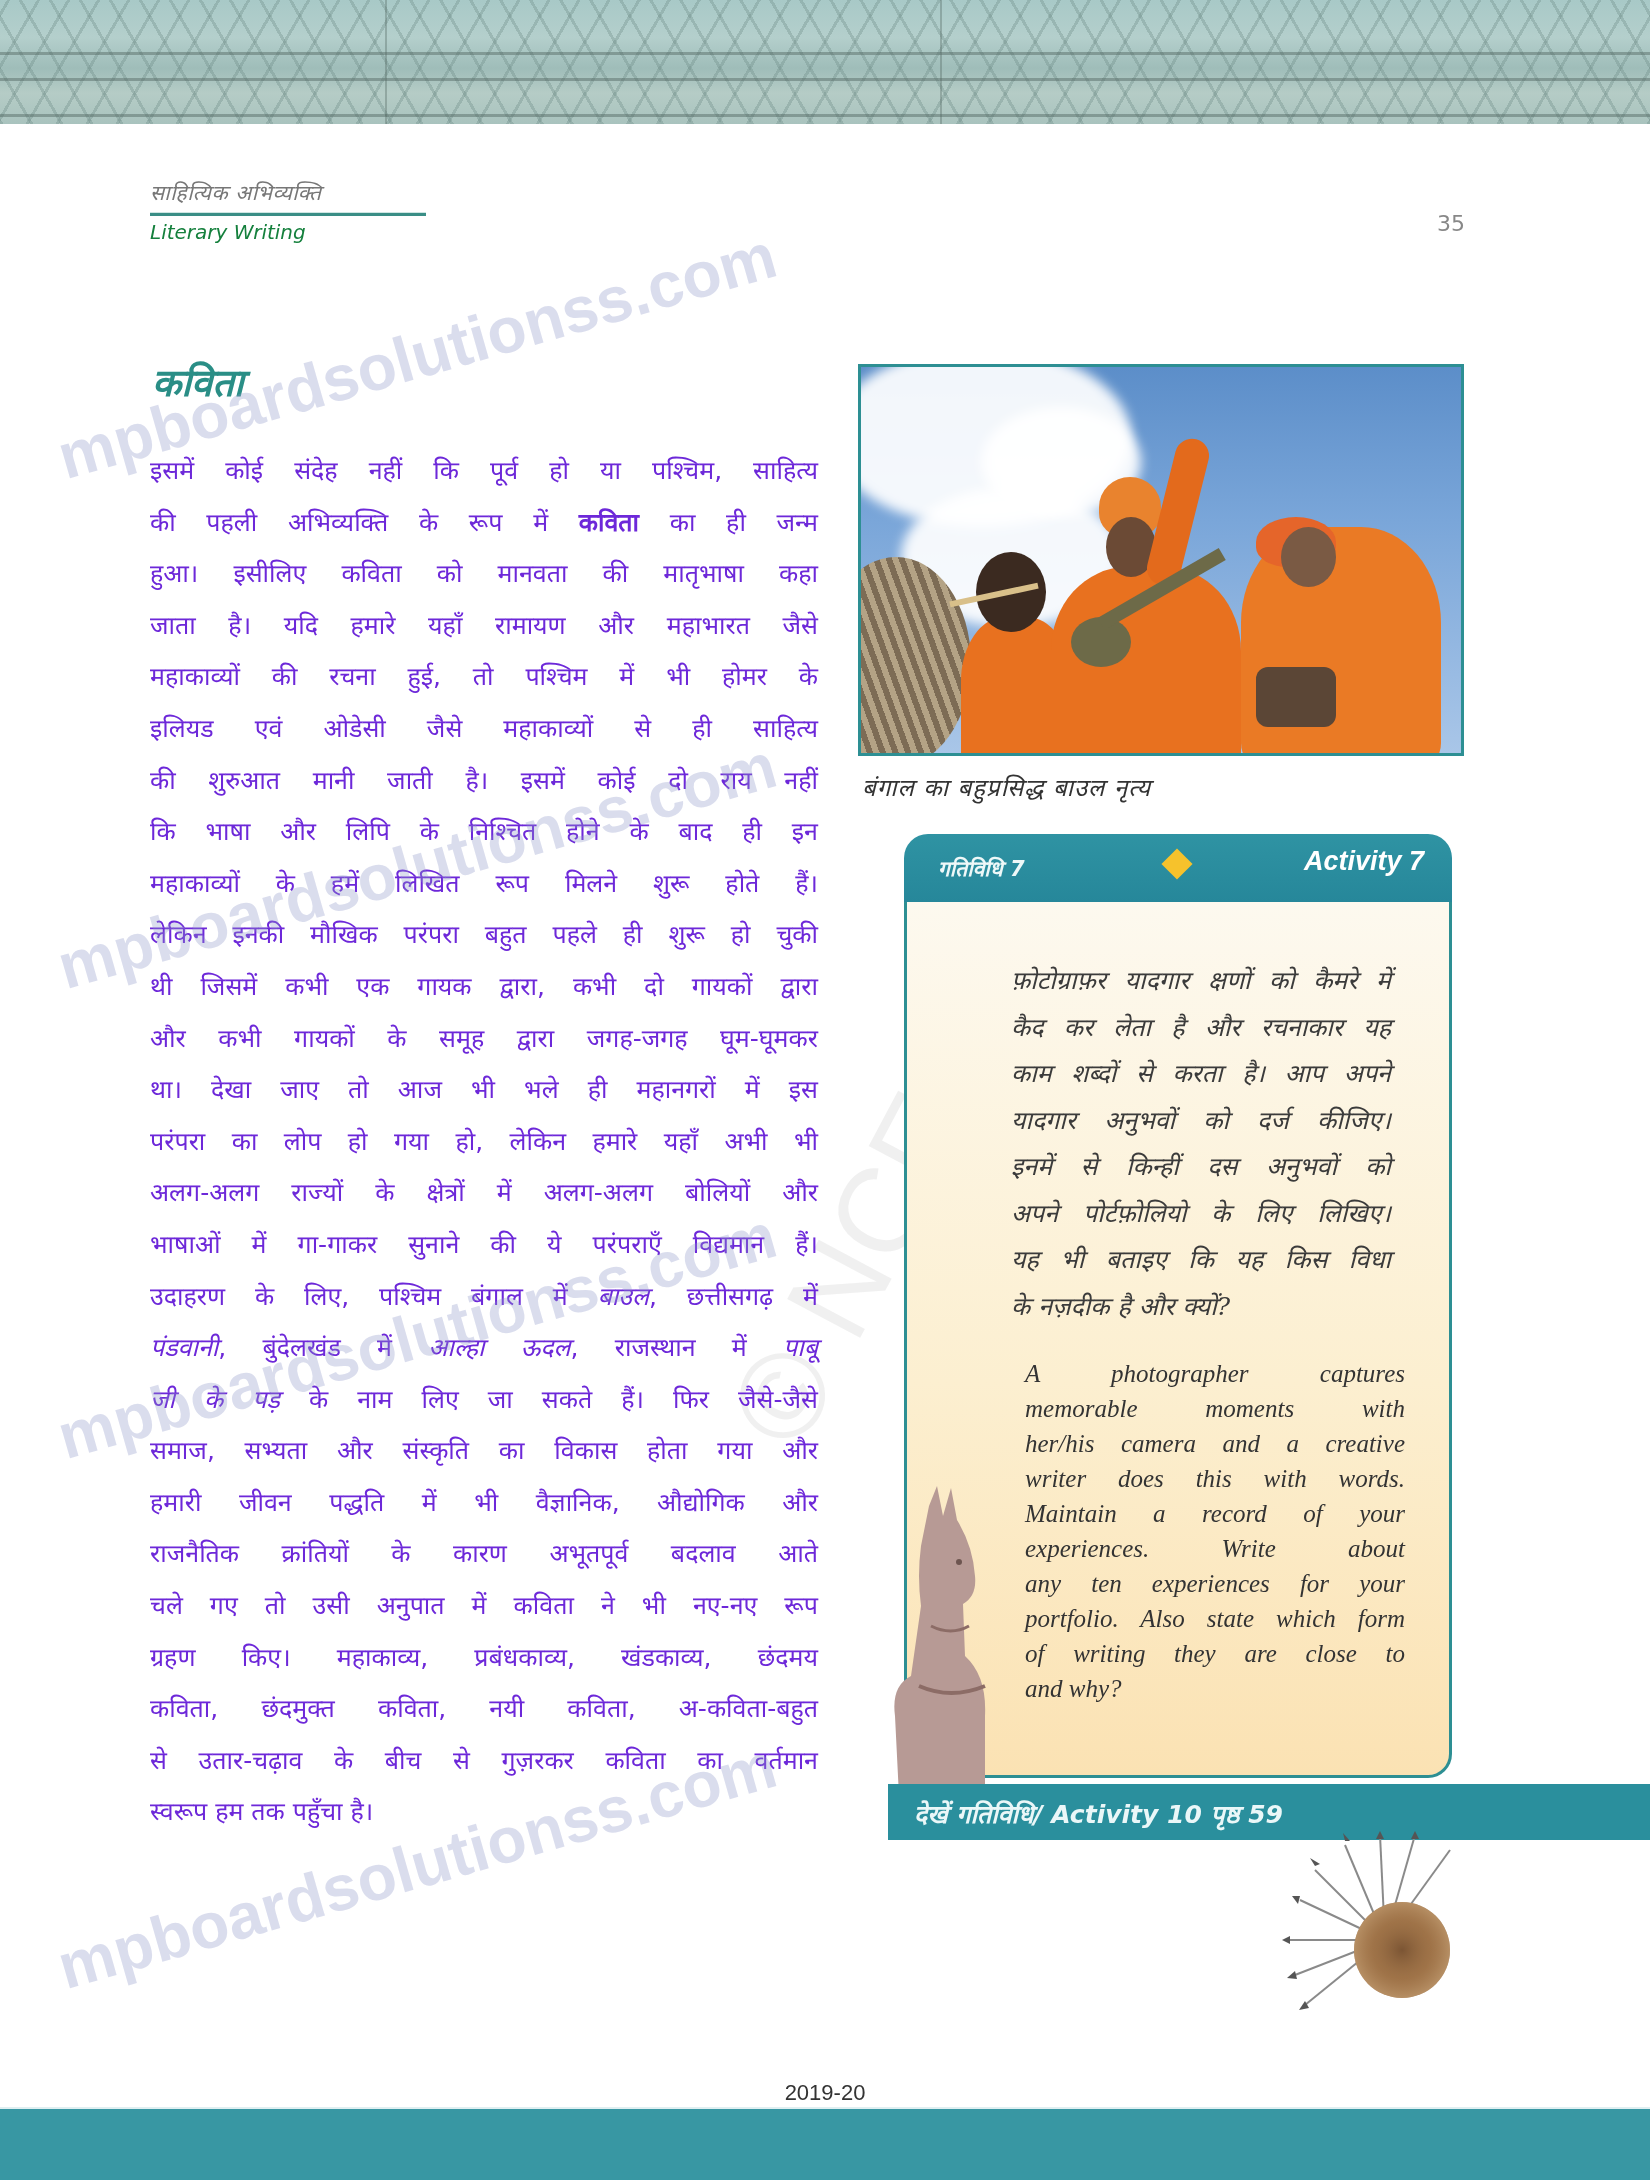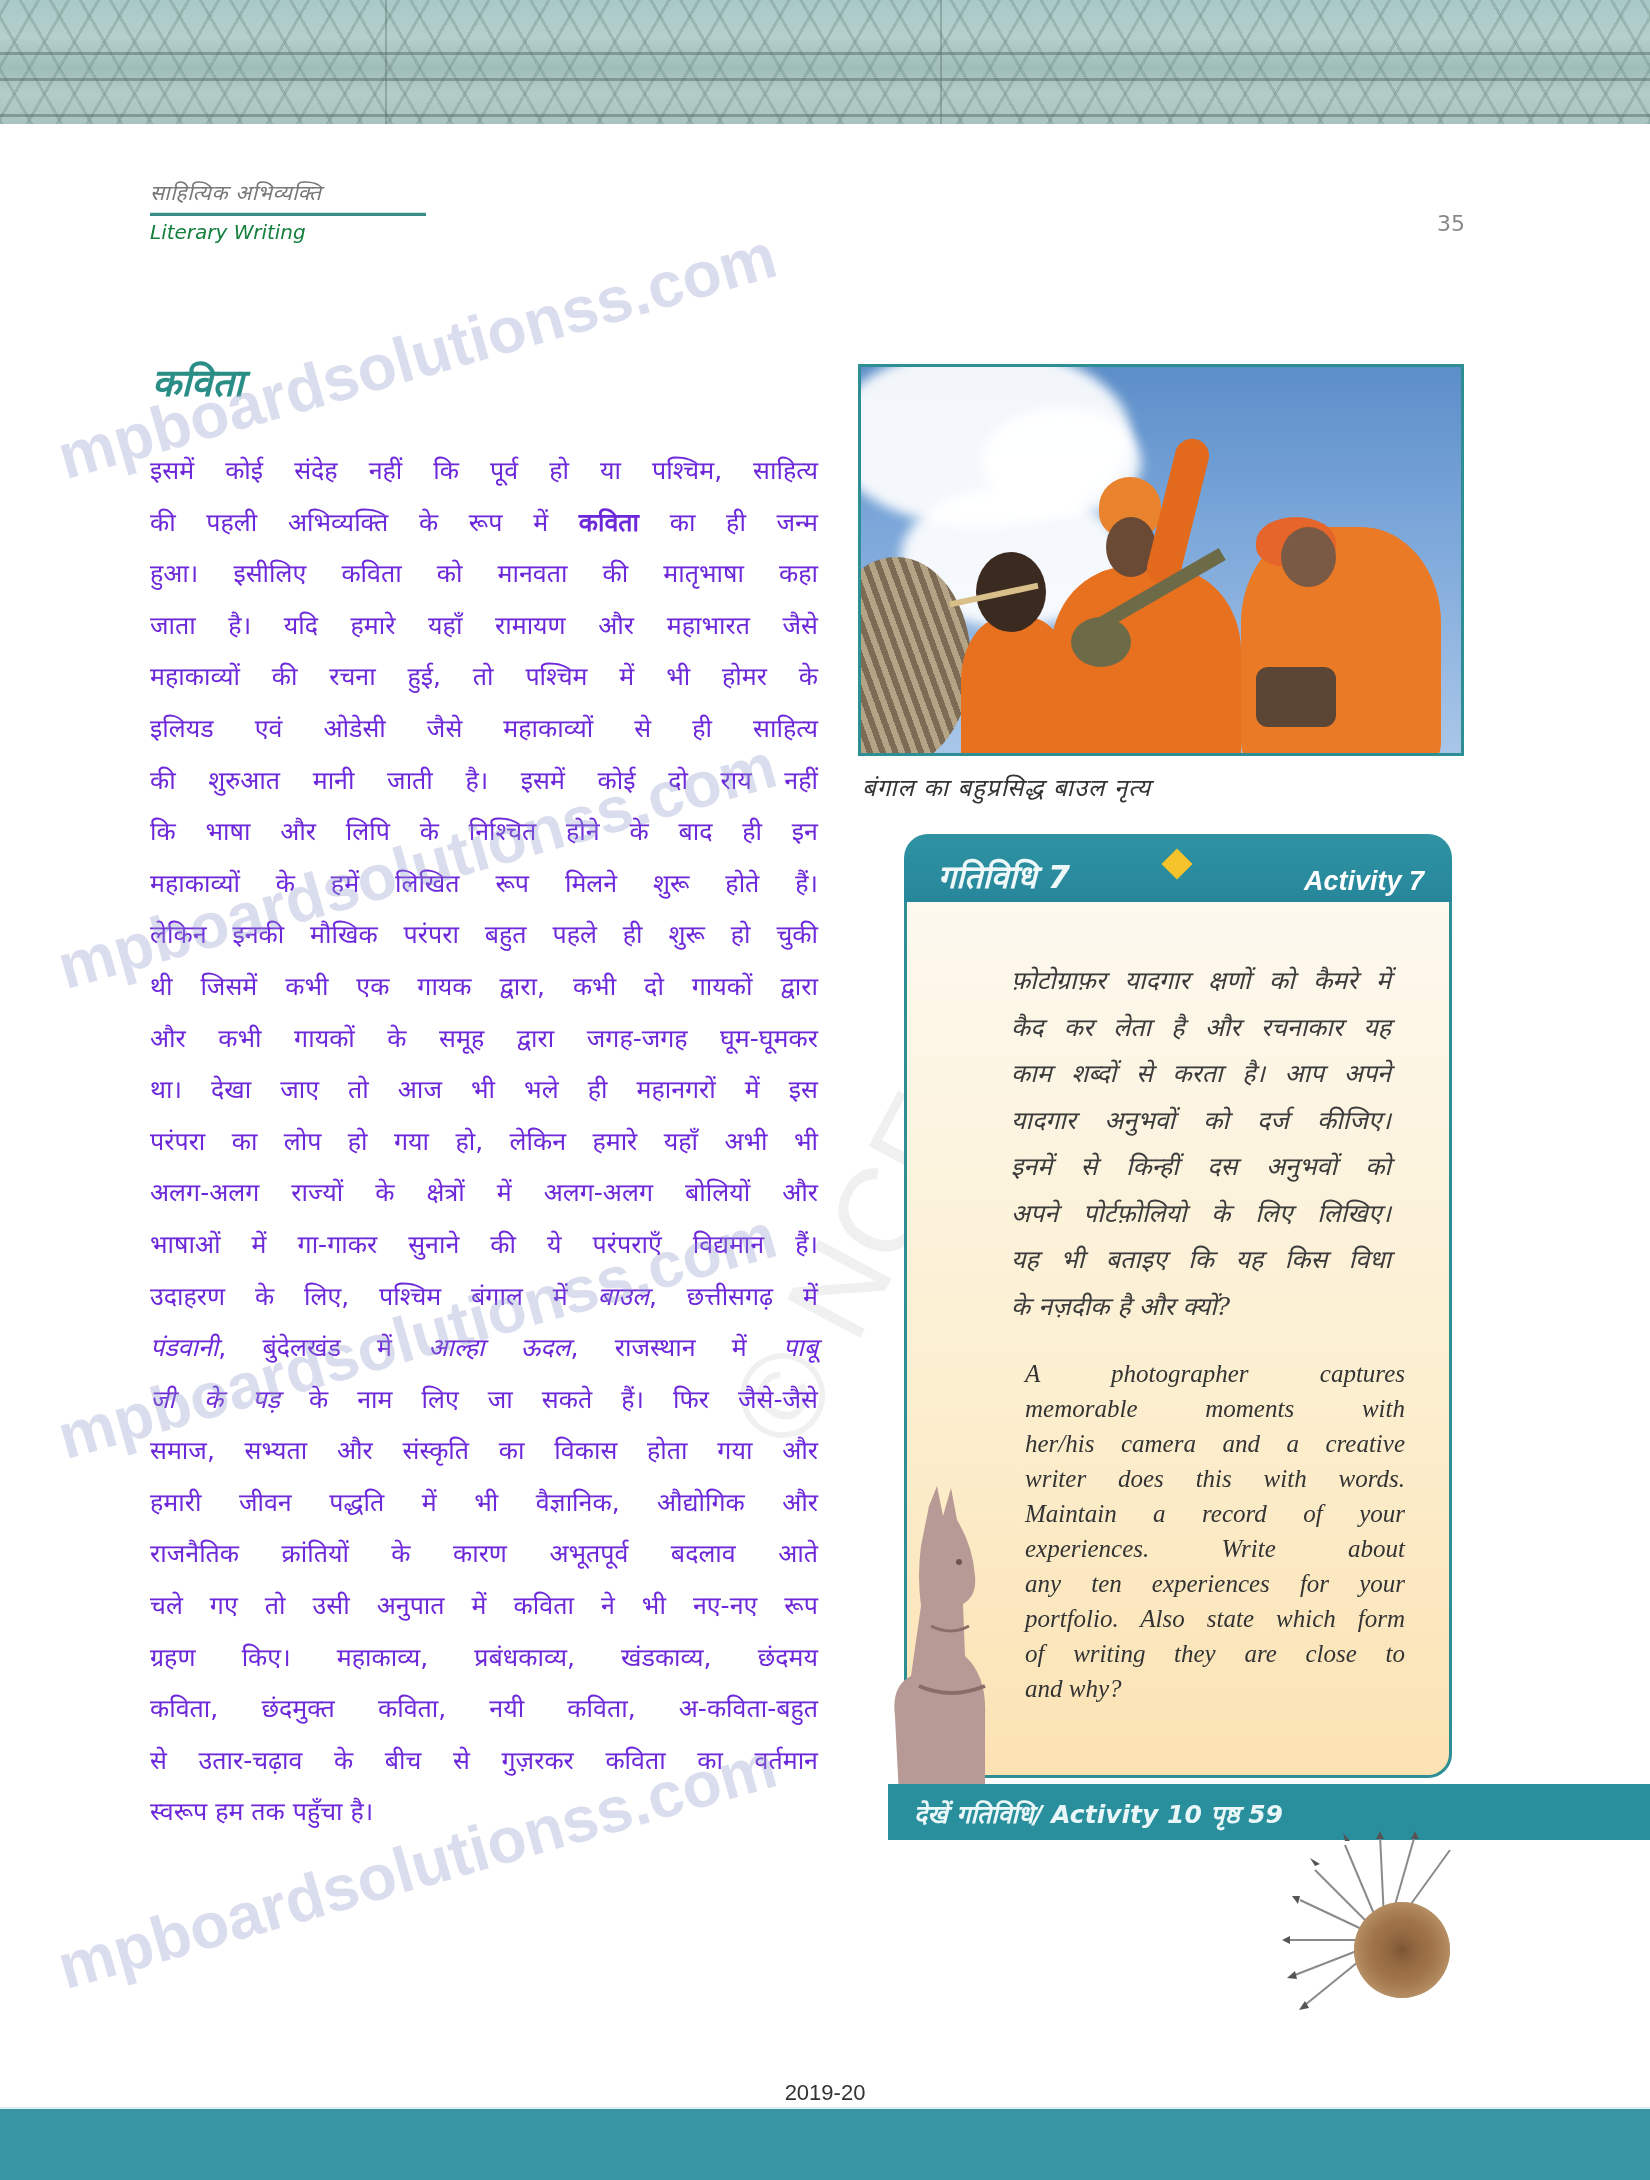--- a/index.html
+++ b/index.html
@@ -67,22 +67,22 @@
     .photo-frame .arm { position: absolute; background: #e36a1c; border-radius: 30px; }
     .photo-caption { position: absolute; left: 862px; top: 770px; font-family: "DejaVu Sans", sans-serif; font-style: italic; font-size: 24px; color: #333; letter-spacing: 1px; }
 
     
     .activity-box { position: absolute; left: 904px; top: 834px; width: 548px; height: 944px; }
     .activity-header {
       position: absolute; left: 0; top: 0; width: 548px; height: 68px;
       background: linear-gradient(180deg, #2f93a3 0%, #26879a 100%);
       border-radius: 24px 24px 0 0;
     }
-    .activity-header .hi { position: absolute; left: 34px; top: 20px; font-family: "DejaVu Sans", sans-serif; font-style: italic; font-weight: bold; font-size: 32px; color: #eef8f8; }
-    .activity-header .en { position: absolute; right: 28px; top: 32px; font-family: "Liberation Sans", sans-serif; font-style: italic; font-weight: bold; font-size: 27px; color: #ffffff; }
+    .activity-header .hi { position: absolute; left: 34px; top: 20px; font-family: "DejaVu Sans", sans-serif; font-style: italic; font-weight: bold; font-size: 21px; color: #eef8f8; }
+    .activity-header .en { position: absolute; right: 28px; top: 12px; font-family: "Liberation Sans", sans-serif; font-style: italic; font-weight: bold; font-size: 27px; color: #ffffff; }
     .activity-header .diamond { position: absolute; left: 262px; top: 19px; width: 22px; height: 22px; background: #f6c22c; transform: rotate(45deg); }
     .activity-body {
       position: absolute; left: 0; top: 68px; width: 548px; height: 876px;
       background: linear-gradient(180deg, #fdf9ef 0%, #fcefd0 55%, #fbe2b3 100%);
       border-left: 3px solid #2d8f93; border-right: 3px solid #2d8f93; border-bottom: 3px solid #2d8f93;
       border-radius: 0 0 24px 0;
     }
     .activity-hindi {
       position: absolute; left: 104px; top: 56px; width: 380px;
       font-family: "DejaVu Serif", serif; font-style: italic; font-size: 25px; line-height: 46.5px; color: #3b3b3b;

